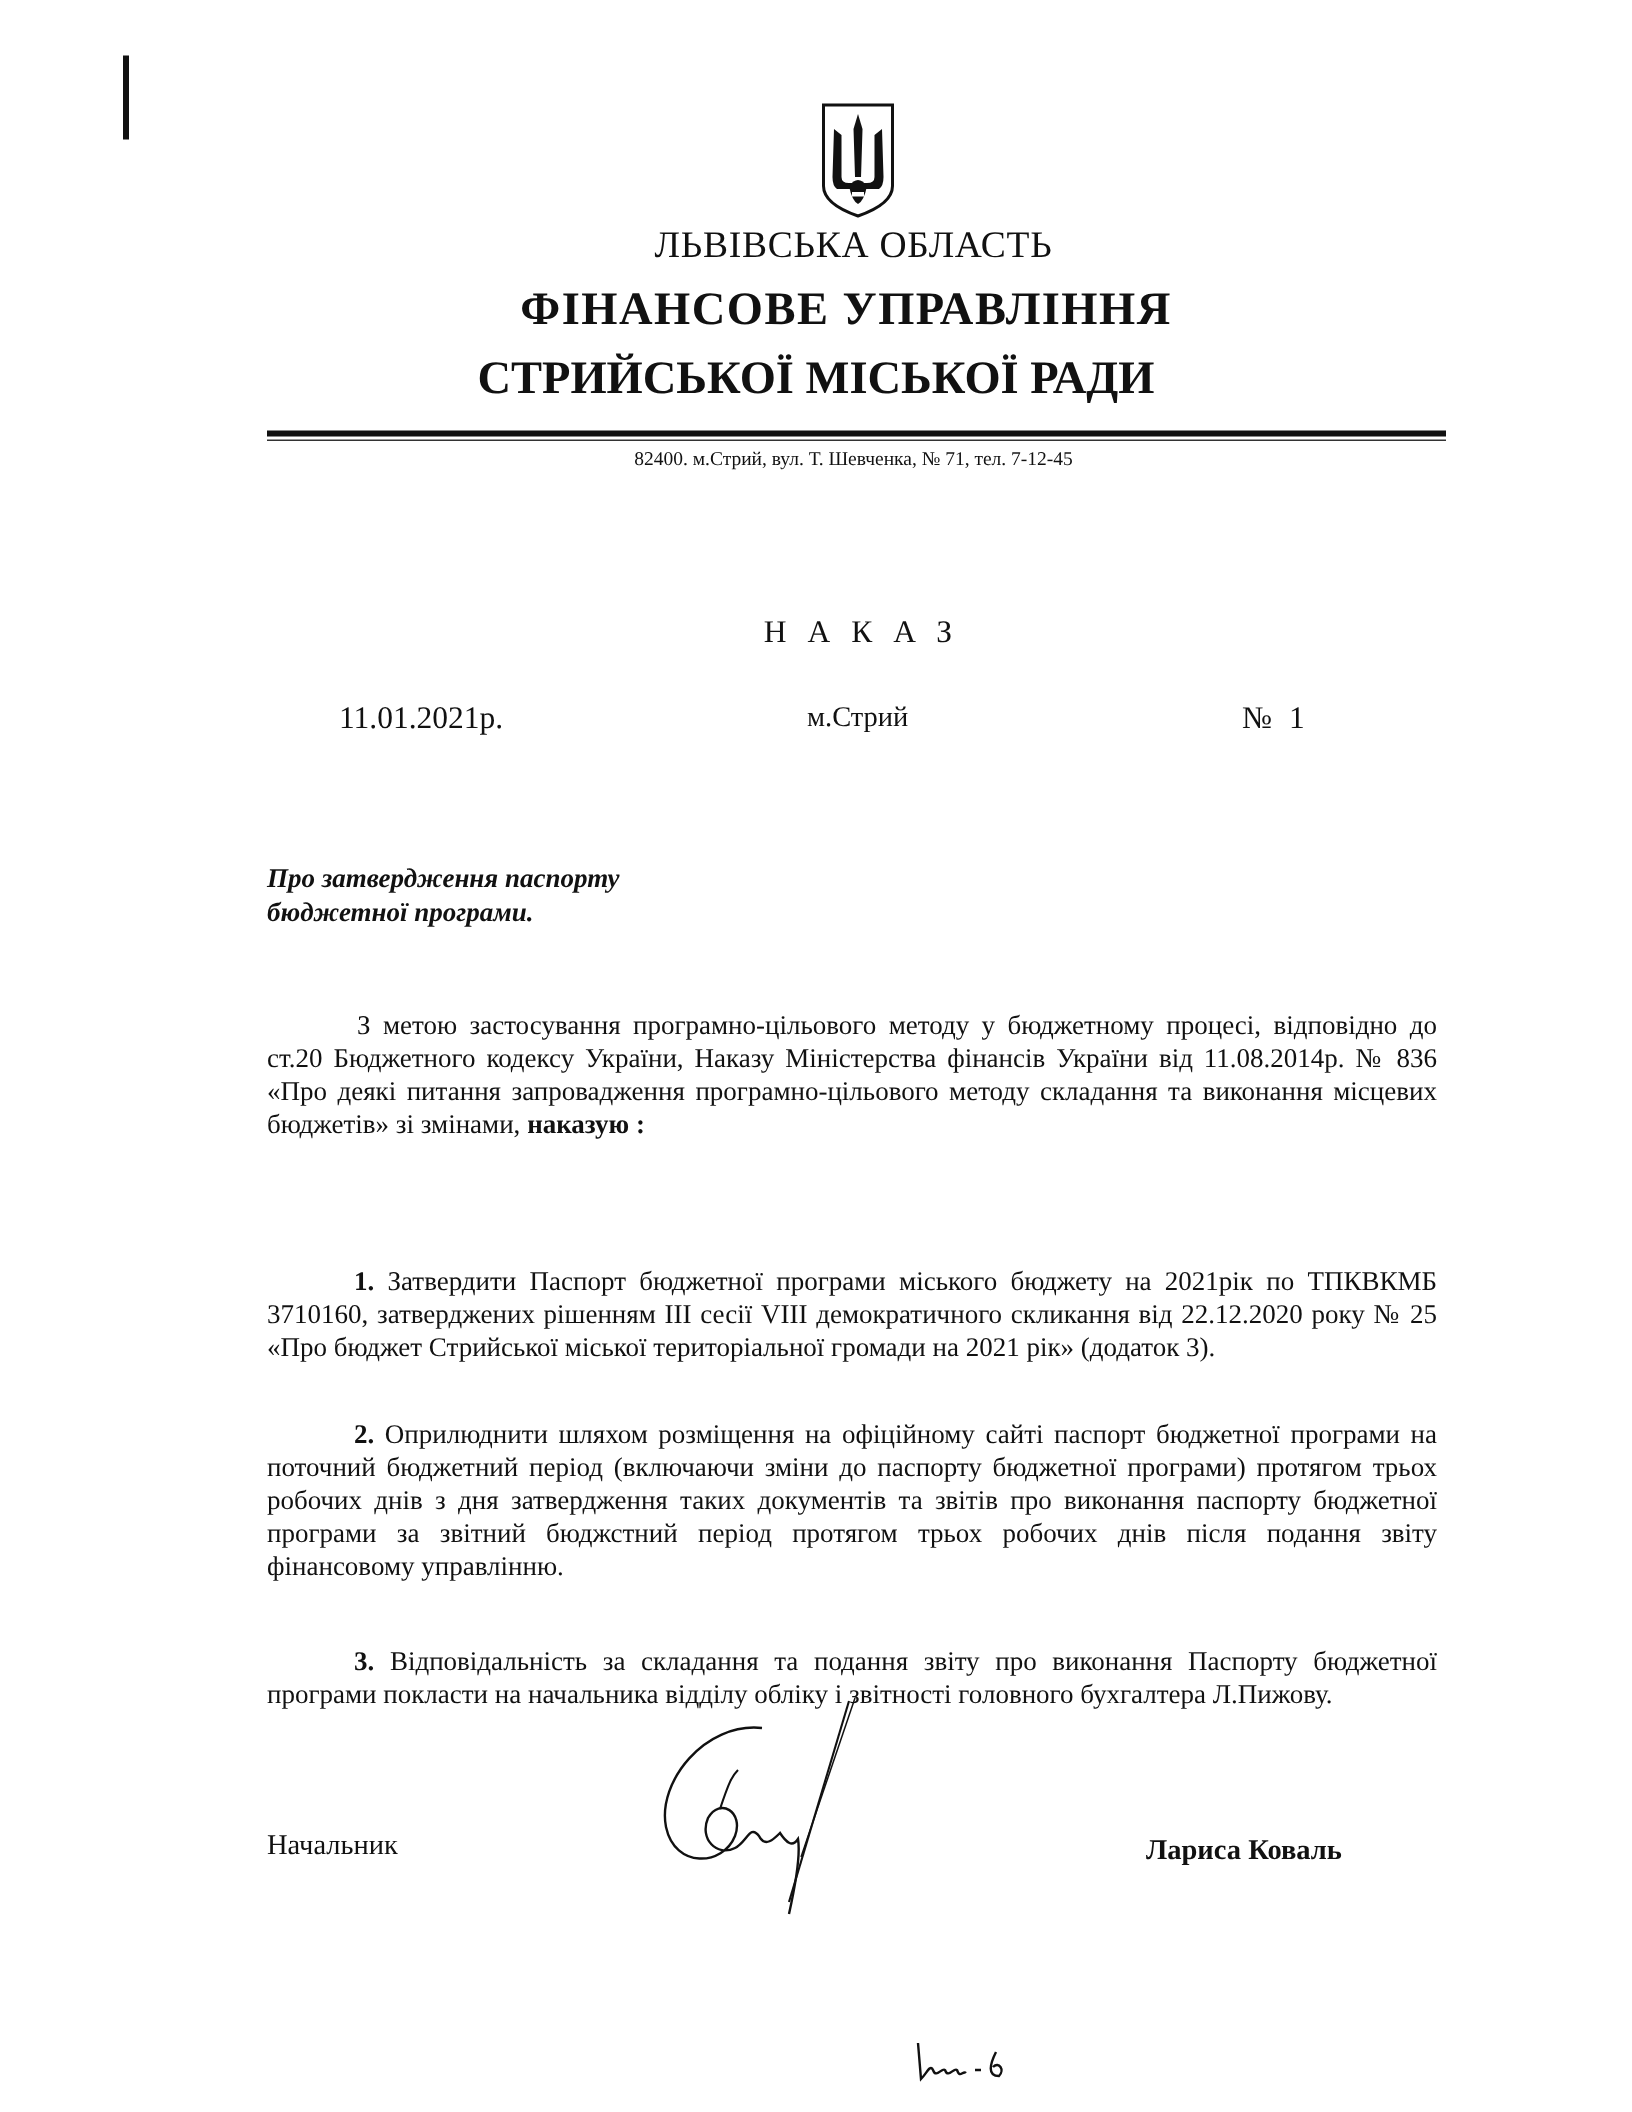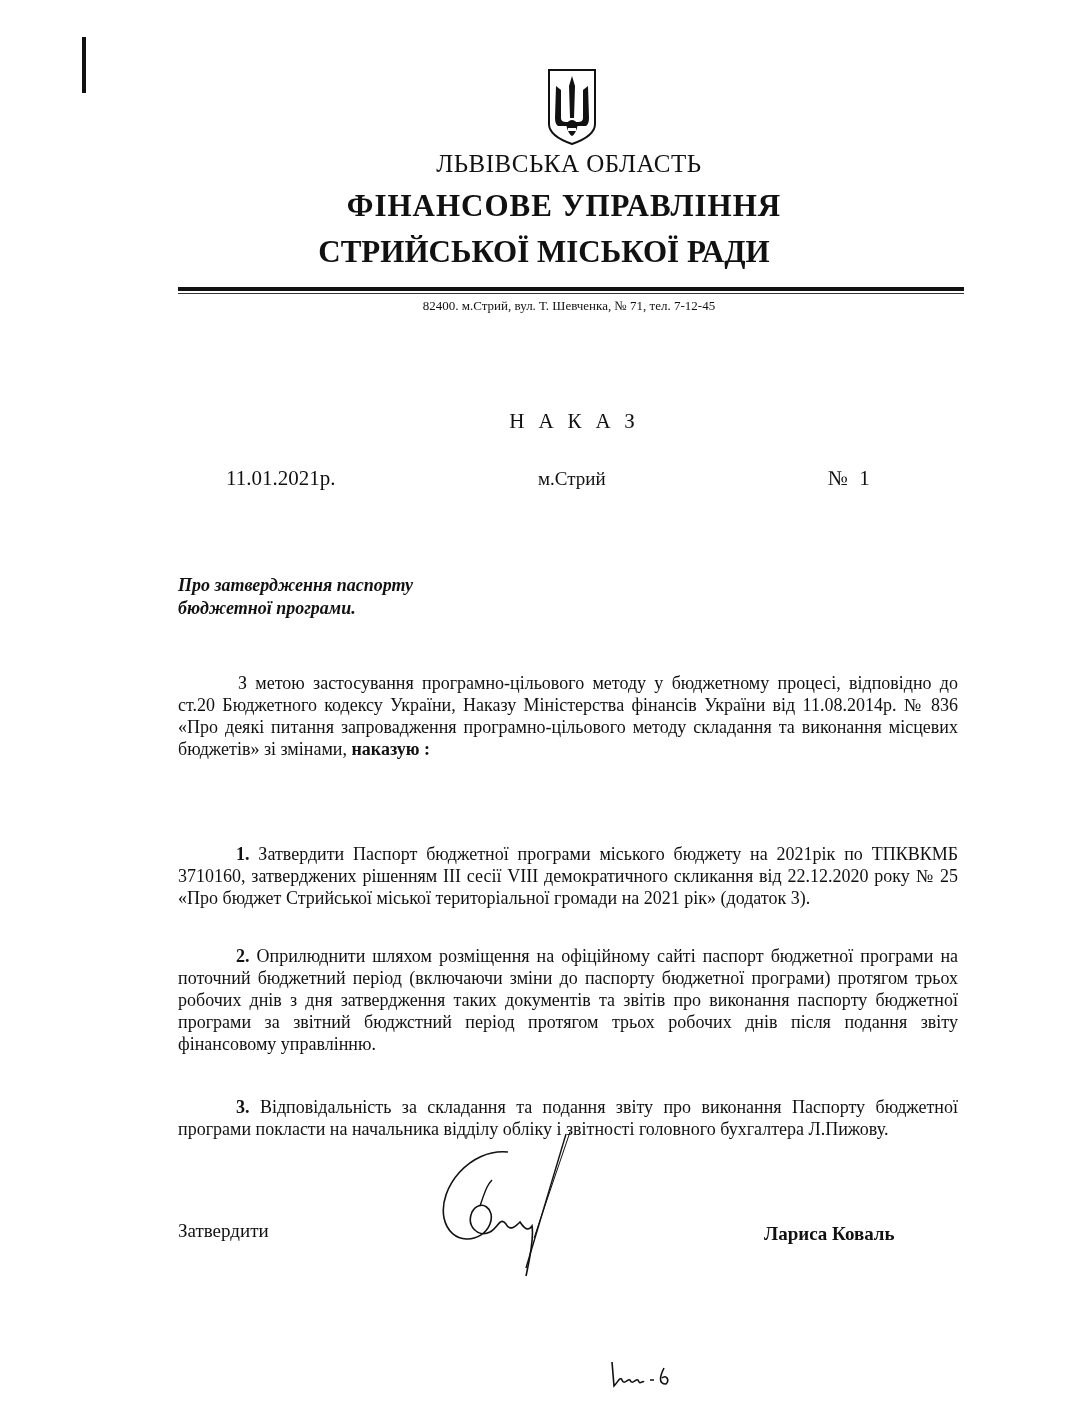--- a/index.html
+++ b/index.html
@@ -90,19 +90,19 @@
     <span>Відповідальність за складання та подання звіту про виконання Паспорту бюджетної програми покласти на  начальника  відділу обліку і звітності головного бухгалтера Л.Пижову.</span>
   </div>
 
   <svg class="signature" viewBox="0 0 160 150">
     <path d="M78 24 C40 20 8 60 14 90 C20 118 52 116 60 96 C66 80 50 70 42 84 C36 98 48 110 60 104 C68 100 70 88 76 96 C80 104 86 98 90 94 C94 100 98 104 102 98 C104 110 100 130 96 148" fill="none" stroke="#111" stroke-width="1.6"></path>
     <path d="M136 6 L96 140" fill="none" stroke="#111" stroke-width="1.4"></path>
     <path d="M140 4 L104 110" fill="none" stroke="#111" stroke-width="1"></path>
     <path d="M50 78 C56 60 58 56 62 52" fill="none" stroke="#111" stroke-width="1.4"></path>
   </svg>
 
-  <div class="sig-title">Затвердити</div>
+  <div class="sig-title">Начальник</div>
   <div class="sig-name">Лариса Коваль</div>
 
   <svg class="initials" viewBox="0 0 80 34">
     <path d="M6 4 L8 28 C12 24 14 18 16 22 C18 28 22 20 24 22 C26 28 30 20 32 22 C34 28 36 22 38 24 M44 22 L48 22 M58 10 C54 18 52 26 60 26 C64 22 60 16 56 20" fill="none" stroke="#111" stroke-width="1.6"></path>
   </svg>
 </div>
 
 </body></html>

